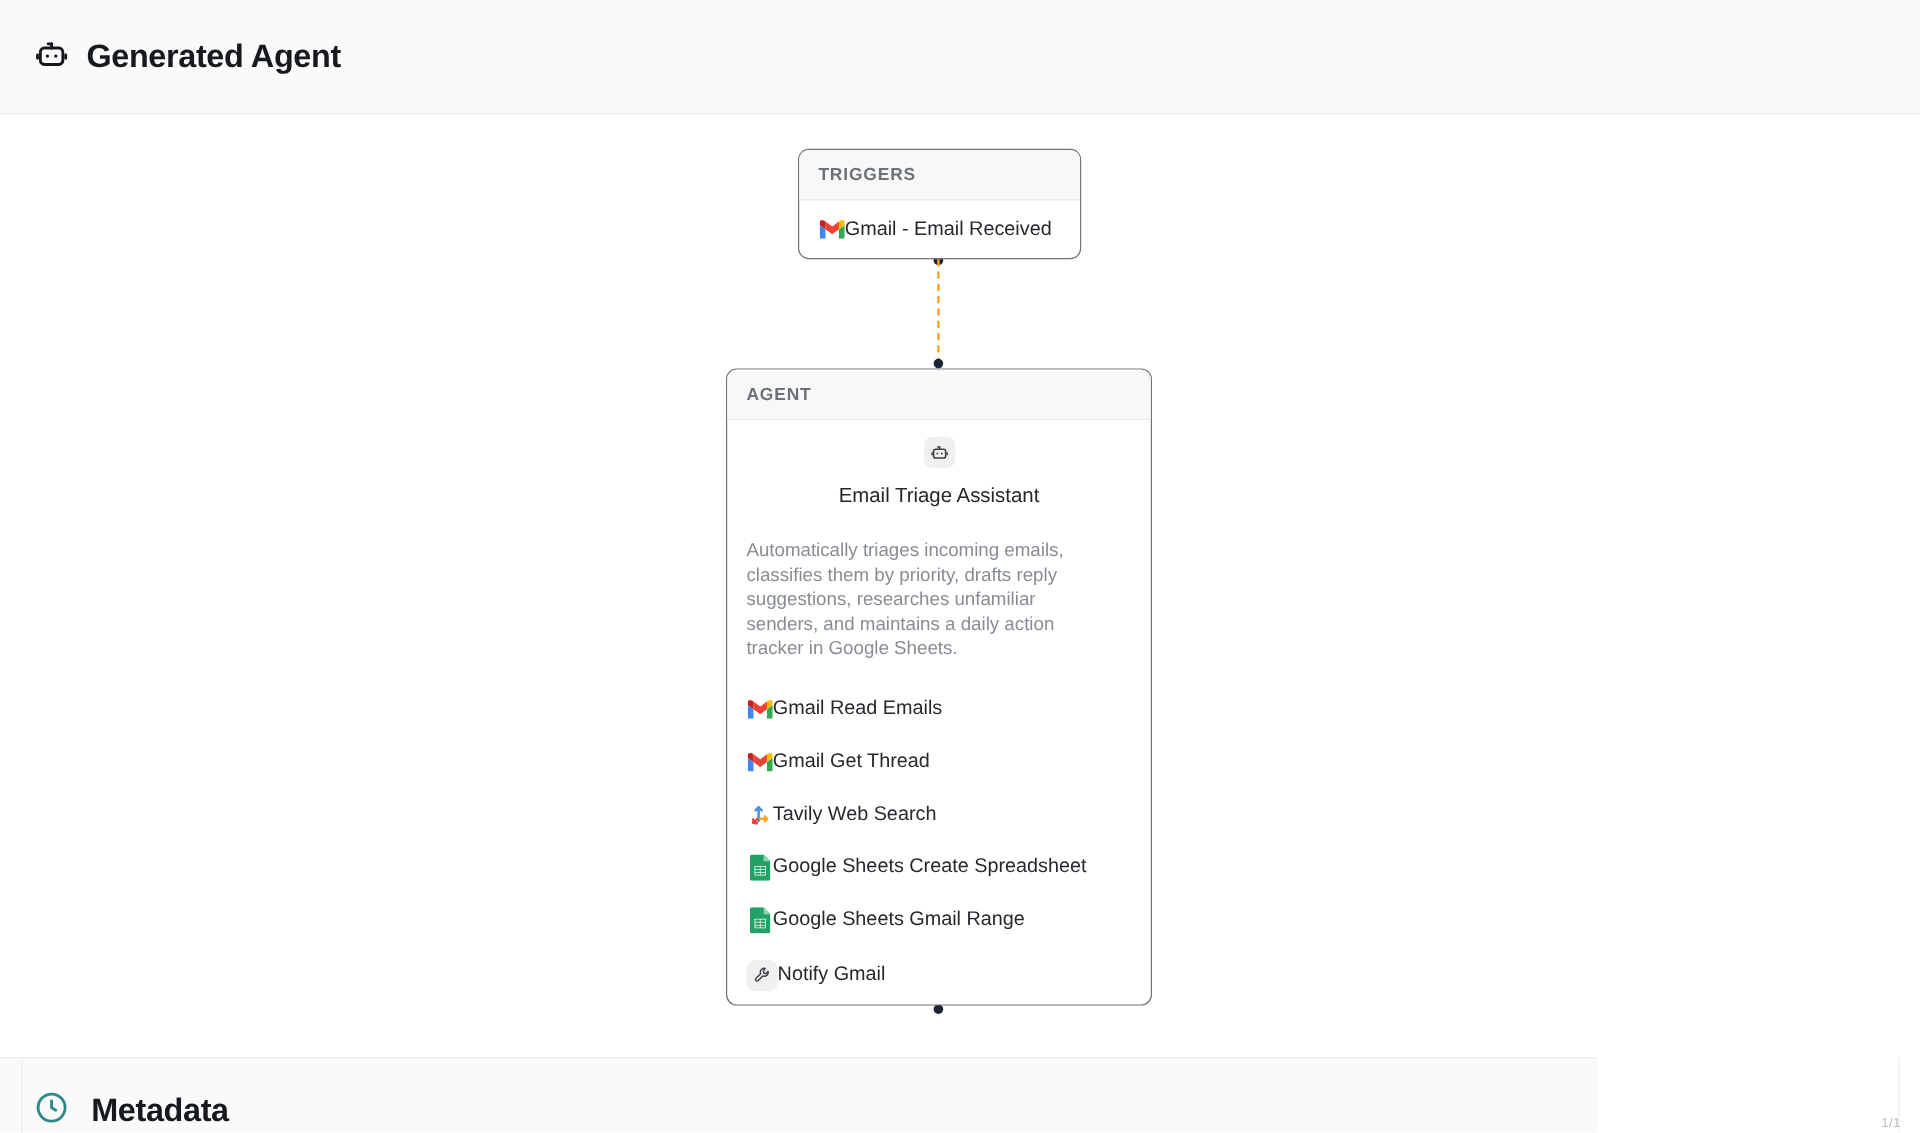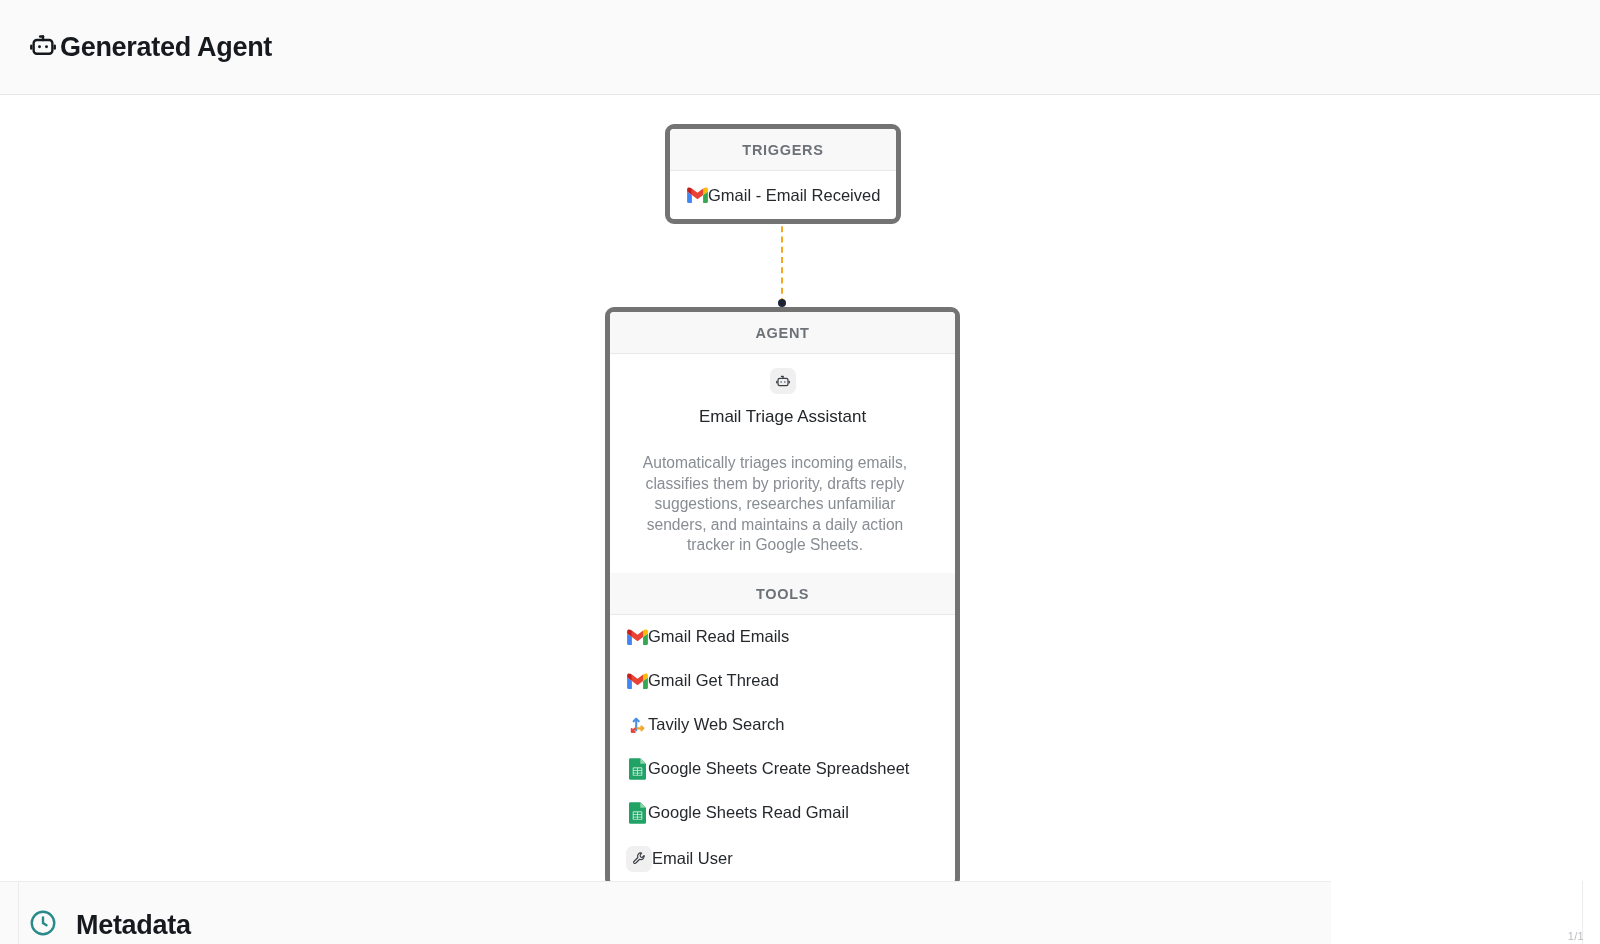--- a/index.html
+++ b/index.html
@@ -29,21 +29,21 @@
     position: absolute;
     left: 0;
     top: 0;
     width: 1600px;
     height: 95px;
     background: #fafafa;
     border-bottom: 1px solid #e8e8e8;
     display: flex;
     align-items: center;
     padding-left: 28px;
-    gap: 2px;
+    gap: 14px;
   }
 
   .app-header .bot-glyph { display: block; }
 
   .app-title {
     font-size: 27px;
     font-weight: bold;
     letter-spacing: -0.3px;
     color: #16191d;
   }
@@ -55,24 +55,23 @@
     top: 95px;
     width: 1600px;
     height: 786px;
     background: #ffffff;
   }
 
   
   .card {
     position: absolute;
     background: #ffffff;
-    border: 5px solid #737373;
+    border: 1px solid #737373;
     border-radius: 9px;
     overflow: hidden;
-    text-align: center;
   }
 
   .card-section-header {
     background: #f8f8f9;
     border-bottom: 1px solid #e9e9eb;
     padding: 13px 16px 12px 16px;
     font-size: 14.5px;
     font-weight: bold;
     letter-spacing: 0.7px;
     color: #6d7278;
@@ -280,21 +279,20 @@
             <path d="M21.4 12.6v2.2"></path>
             <circle cx="9.2" cy="13.4" r="1.15" fill="#3b3f45" stroke="none"></circle>
             <circle cx="14.8" cy="13.4" r="1.15" fill="#3b3f45" stroke="none"></circle>
           </svg>
         </span>
         <span class="row-label">Email Triage Assistant</span>
       </div>
 
       <div class="agent-description">Automatically triages incoming emails, classifies them by priority, drafts reply suggestions, researches unfamiliar senders, and maintains a daily action tracker in Google Sheets.</div>
 
-      <div class="card-section-header">TOOLS</div>
 
       <div class="tools-list">
 
         <div class="card-row">
           <span class="icon-slot">
             <svg width="21" height="16" viewBox="0 0 52 40">
               <path d="M4 40h8V20L0 11v25a4 4 0 004 4z" fill="#4285f4"></path>
               <path d="M40 40h8a4 4 0 004-4V11l-12 9z" fill="#34a853"></path>
               <path d="M40 4v16l12-9V6a5 5 0 00-8-4z" fill="#fbbc04"></path>
               <path d="M12 20V4l14 10.5L40 4v16L26 30.5z" fill="#ea4335"></path>
@@ -362,30 +360,30 @@
               <g fill="#21a366">
                 <rect x="9.4" y="21.4" width="8" height="4.2"></rect>
                 <rect x="18.6" y="21.4" width="8" height="4.2"></rect>
                 <rect x="9.4" y="26.8" width="8" height="4.2"></rect>
                 <rect x="18.6" y="26.8" width="8" height="4.2"></rect>
                 <rect x="9.4" y="32.2" width="8" height="3.4"></rect>
                 <rect x="18.6" y="32.2" width="8" height="3.4"></rect>
               </g>
             </svg>
           </span>
-          <span class="row-label">Google Sheets Read Gmail</span>
+          <span class="row-label">Google Sheets Gmail Range</span>
         </div>
 
         <div class="card-row">
           <span class="badge-icon">
             <svg width="15" height="15" viewBox="0 0 24 24" fill="none" stroke="#3b3f45" stroke-width="1.9" stroke-linecap="round" stroke-linejoin="round">
               <path d="M15.4 3.2a5.2 5.2 0 00-6 7.2L3.4 16.4a2 2 0 102.8 2.8l6-6a5.2 5.2 0 007.2-6l-3 3-2.8-.6-.6-2.8z"></path>
             </svg>
           </span>
-          <span class="row-label">Email User</span>
+          <span class="row-label">Notify Gmail</span>
         </div>
 
       </div>
     </div>
 
   </div>
 
   <div class="metadata-strip">
     <div class="metadata-inner">
       <span>

